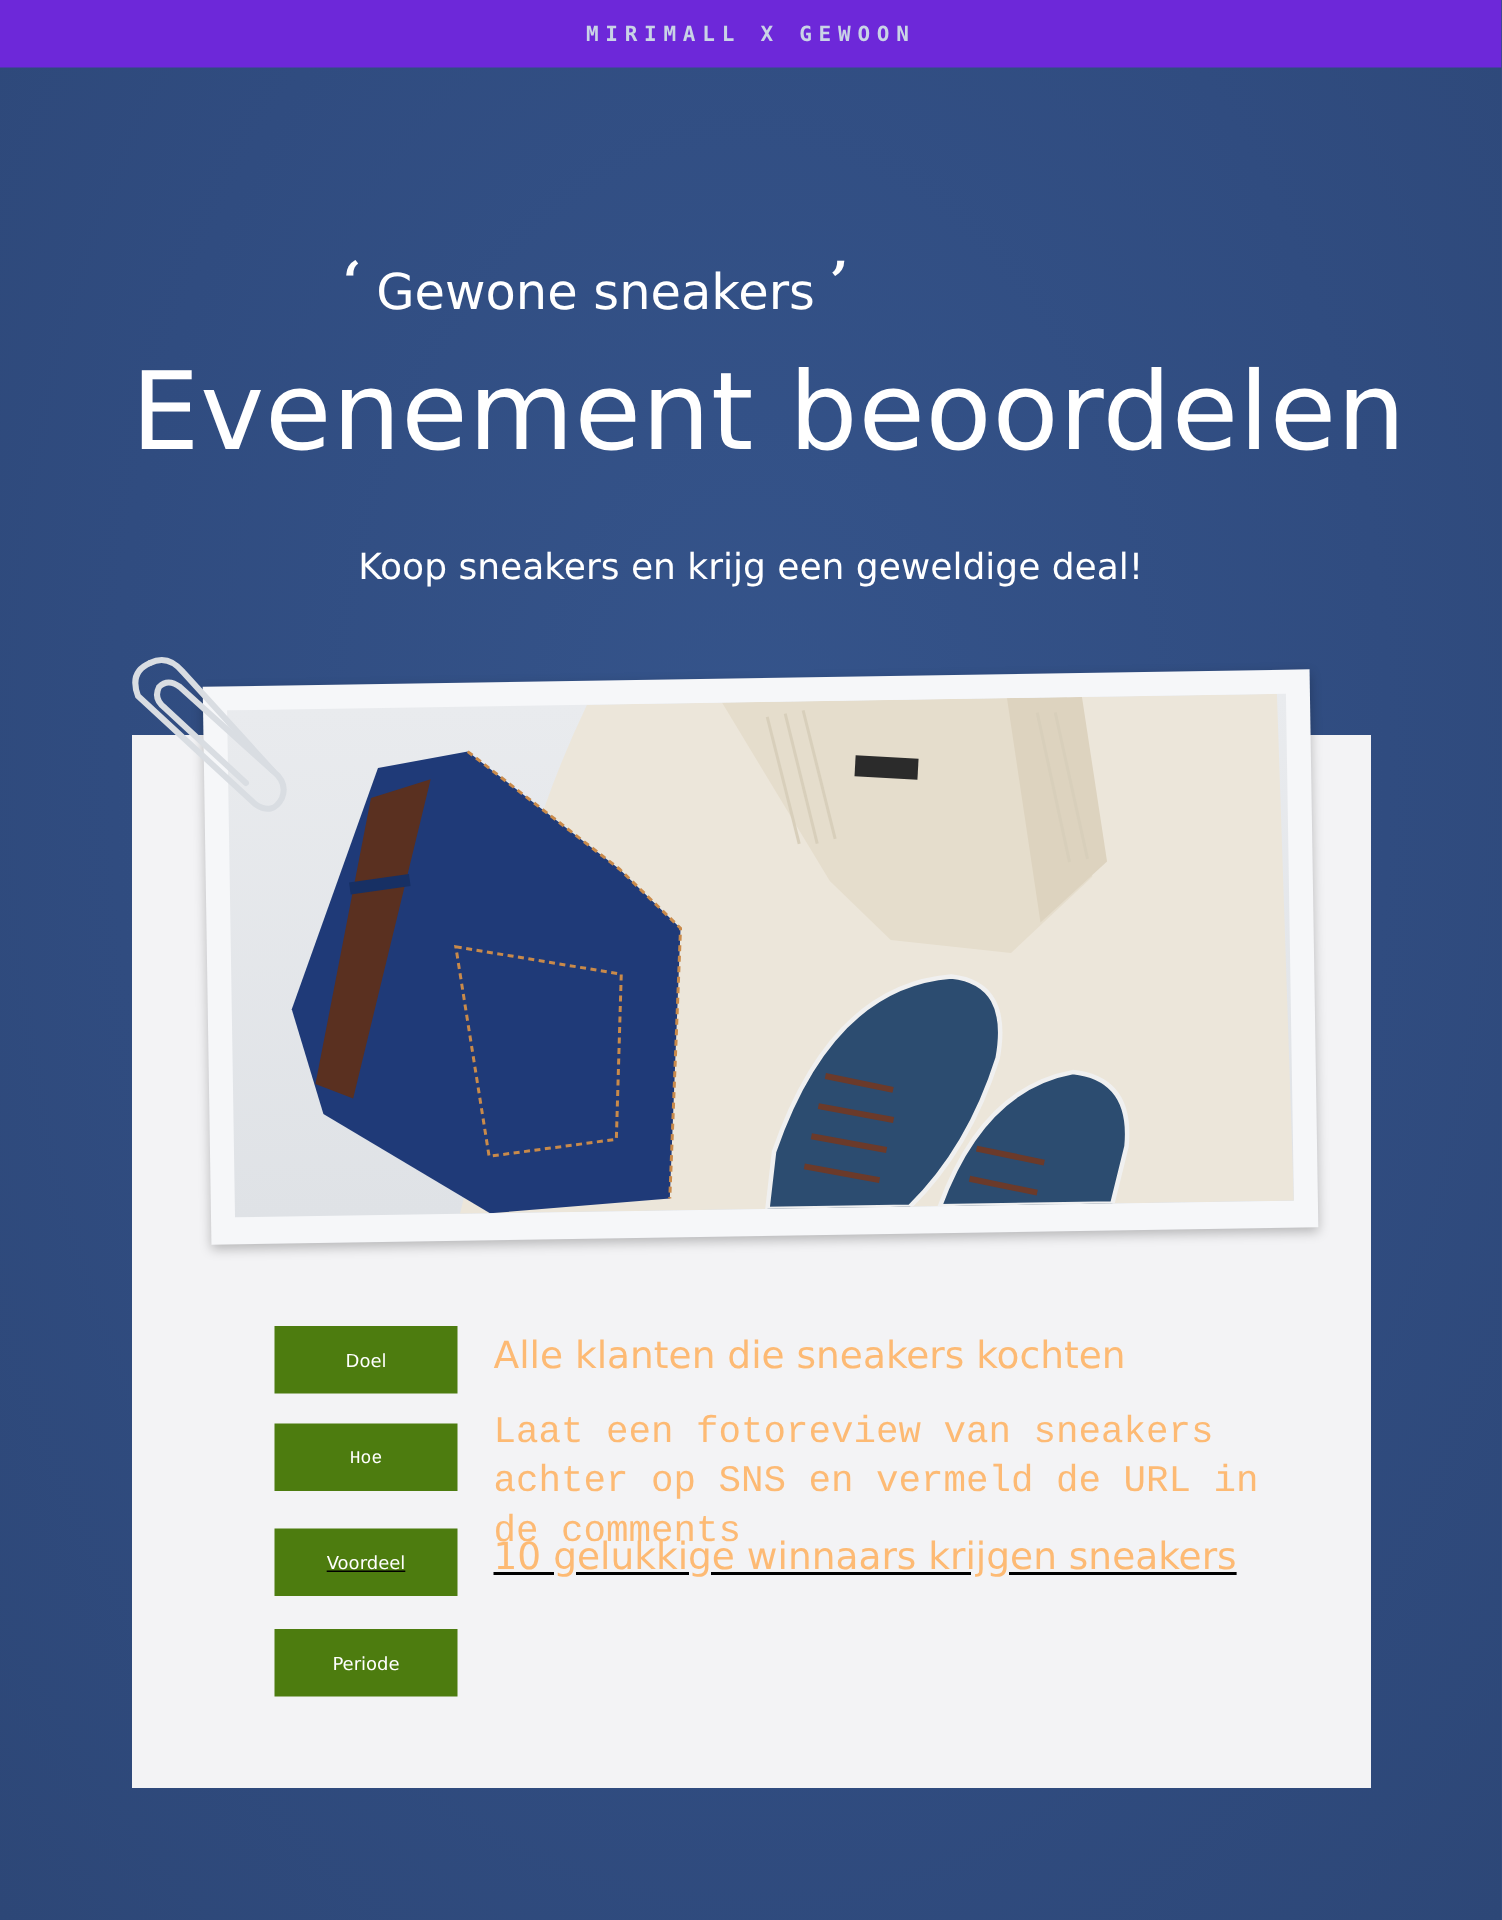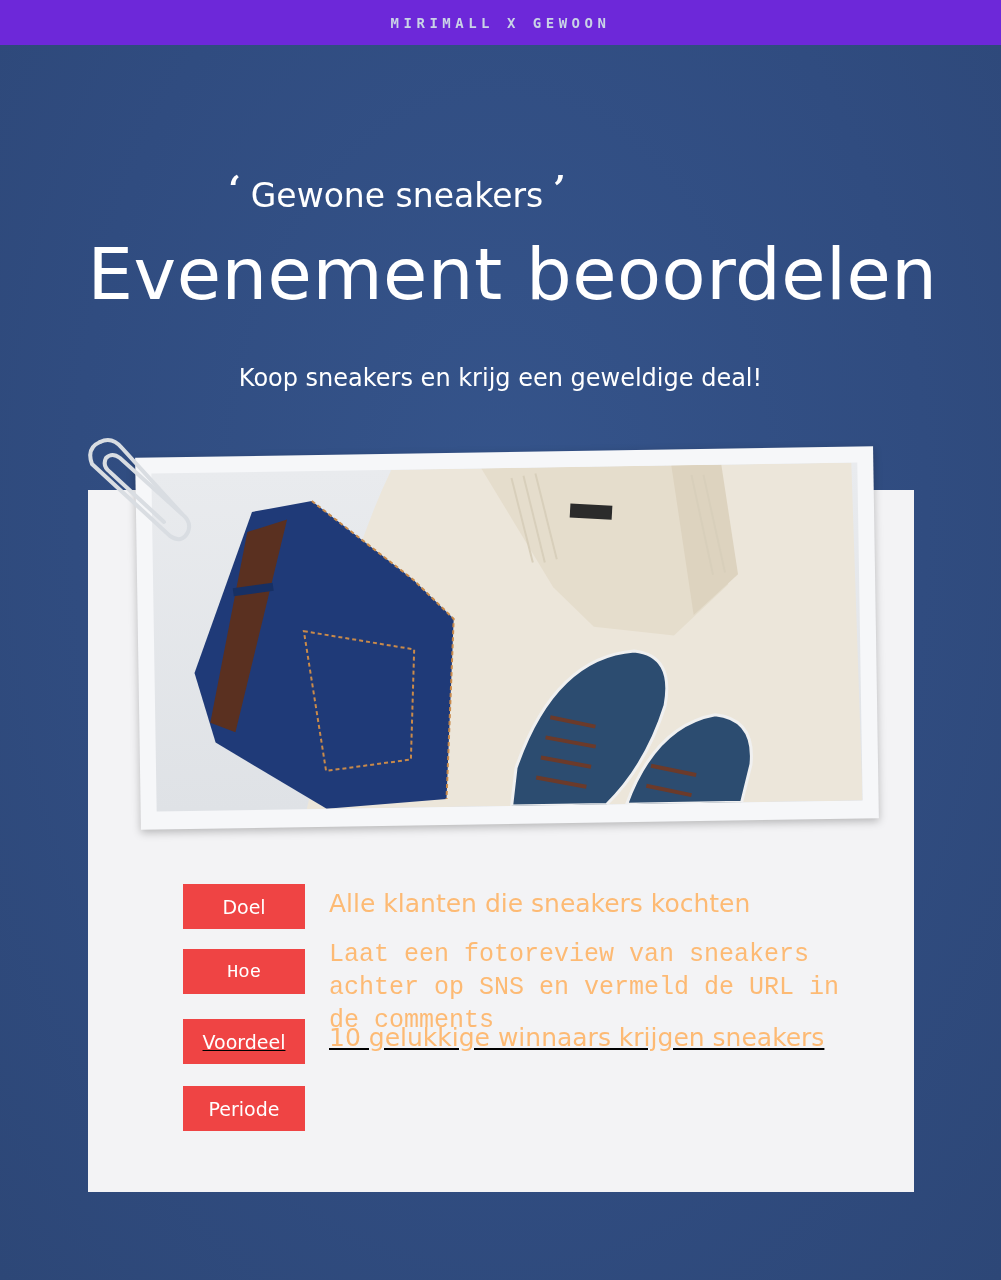--- a/index.html
+++ b/index.html
@@ -49,23 +49,23 @@
   }
   .photo {
     position:absolute; left:16px; top:16px; right:16px; bottom:18px;
     background:linear-gradient(180deg,#e9ebee 0%, #dfe2e6 100%);
     overflow:hidden;
   }
   .paperclip { position:absolute; left:78px; top:428px; width:120px; height:120px; }
   .rows { position:absolute; left:183px; top:884px; width:700px; }
   .row { position:absolute; left:0; display:flex; align-items:flex-start; }
   .label {
-    width:122px; height:45px; background:#ef4444;
+    width:122px; height:45px; background:#4d7c0f;
     display:flex; align-items:center; justify-content:center;
-    color:#ffffff; font-size:19px; flex:none;
+    color:#ffffff; font-size:12px; flex:none;
   }
   .value {
     margin-left:24px; color:#fdba74; font-size:25px; line-height:33px;
     width:540px;
   }
 </style>
 </head>
 <body>
 
 <div class="bg"></div>

